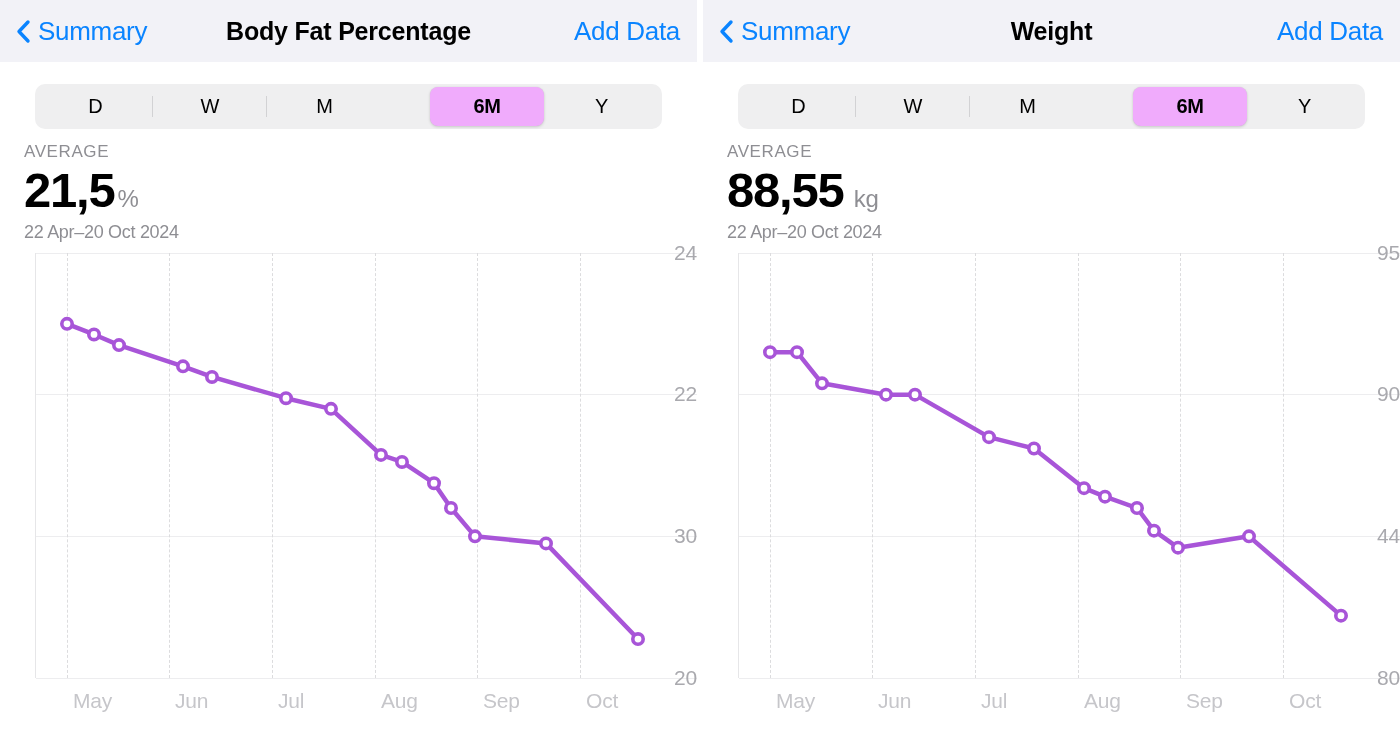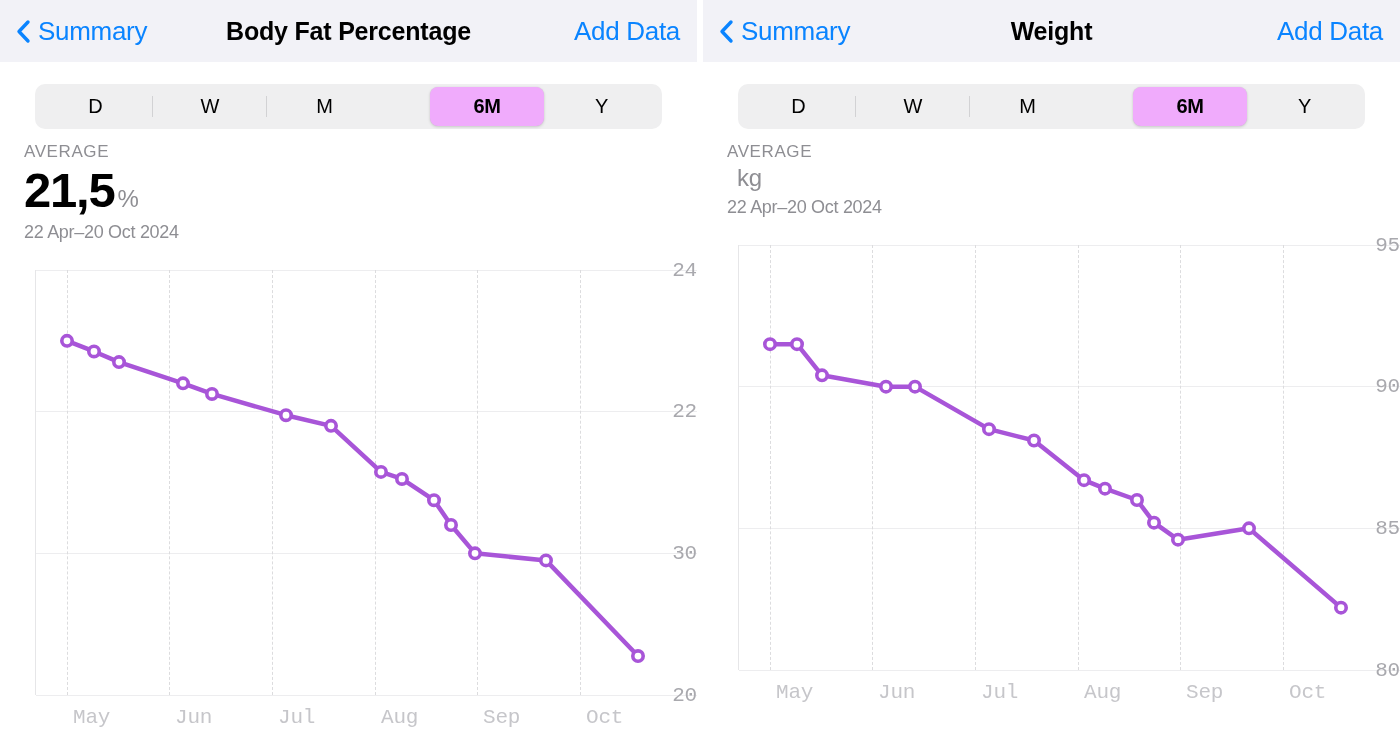--- a/index.html
+++ b/index.html
@@ -128,25 +128,24 @@
   .stat-range {
     font-size: 18px;
     color: #8e8e93;
     margin-top: 5px;
     letter-spacing: -0.3px;
   }
 
   
   .chart-area {
     position: relative;
-    margin-top: 27px;
+    margin-top: 10px;
     height: 470px;
     padding-left: 35px;
     padding-right: 48px;
-    font-family: Liberation Mono, monospace;
   }
   .plot {
     position: relative;
     height: 425px;
     border-left: 1px solid #e6e6e8;
   }
   .gridline {
     position: absolute;
     left: 0; right: -48px;
     height: 1px;
@@ -308,33 +307,34 @@
         </div>
         <div class="seg">
           <span>Y</span>
         </div>
       </div>
     </div>
 
     <div class="stat">
       <div class="stat-label">AVERAGE</div>
       <div class="stat-value-row">
+        <span class="stat-value">88,55</span>
         <span class="stat-unit spaced">kg</span>
       </div>
       <div class="stat-range">22 Apr–20 Oct 2024</div>
     </div>
 
     <div class="chart-area">
       <div class="plot">
           <div class="gridline" style="top: 0px;"></div>
           <div class="ylabel" style="top: 0px; right: -48px;">95</div>
           <div class="gridline" style="top: 141.667px;"></div>
           <div class="ylabel" style="top: 141.667px; right: -48px;">90</div>
           <div class="gridline" style="top: 283.333px;"></div>
-          <div class="ylabel" style="top: 283.333px; right: -48px;">85</div>
+          <div class="ylabel" style="top: 283.333px; right: -48px;">44</div>
           <div class="gridline" style="top: 425px;"></div>
           <div class="ylabel" style="top: 425px; right: -48px;">80</div>
           <div class="vline" style="left: 31px;"></div>
           <div class="xlabel" style="left: 37px;">May</div>
           <div class="vline" style="left: 133px;"></div>
           <div class="xlabel" style="left: 139px;">Jun</div>
           <div class="vline" style="left: 236px;"></div>
           <div class="xlabel" style="left: 242px;">Jul</div>
           <div class="vline" style="left: 339px;"></div>
           <div class="xlabel" style="left: 345px;">Aug</div>

